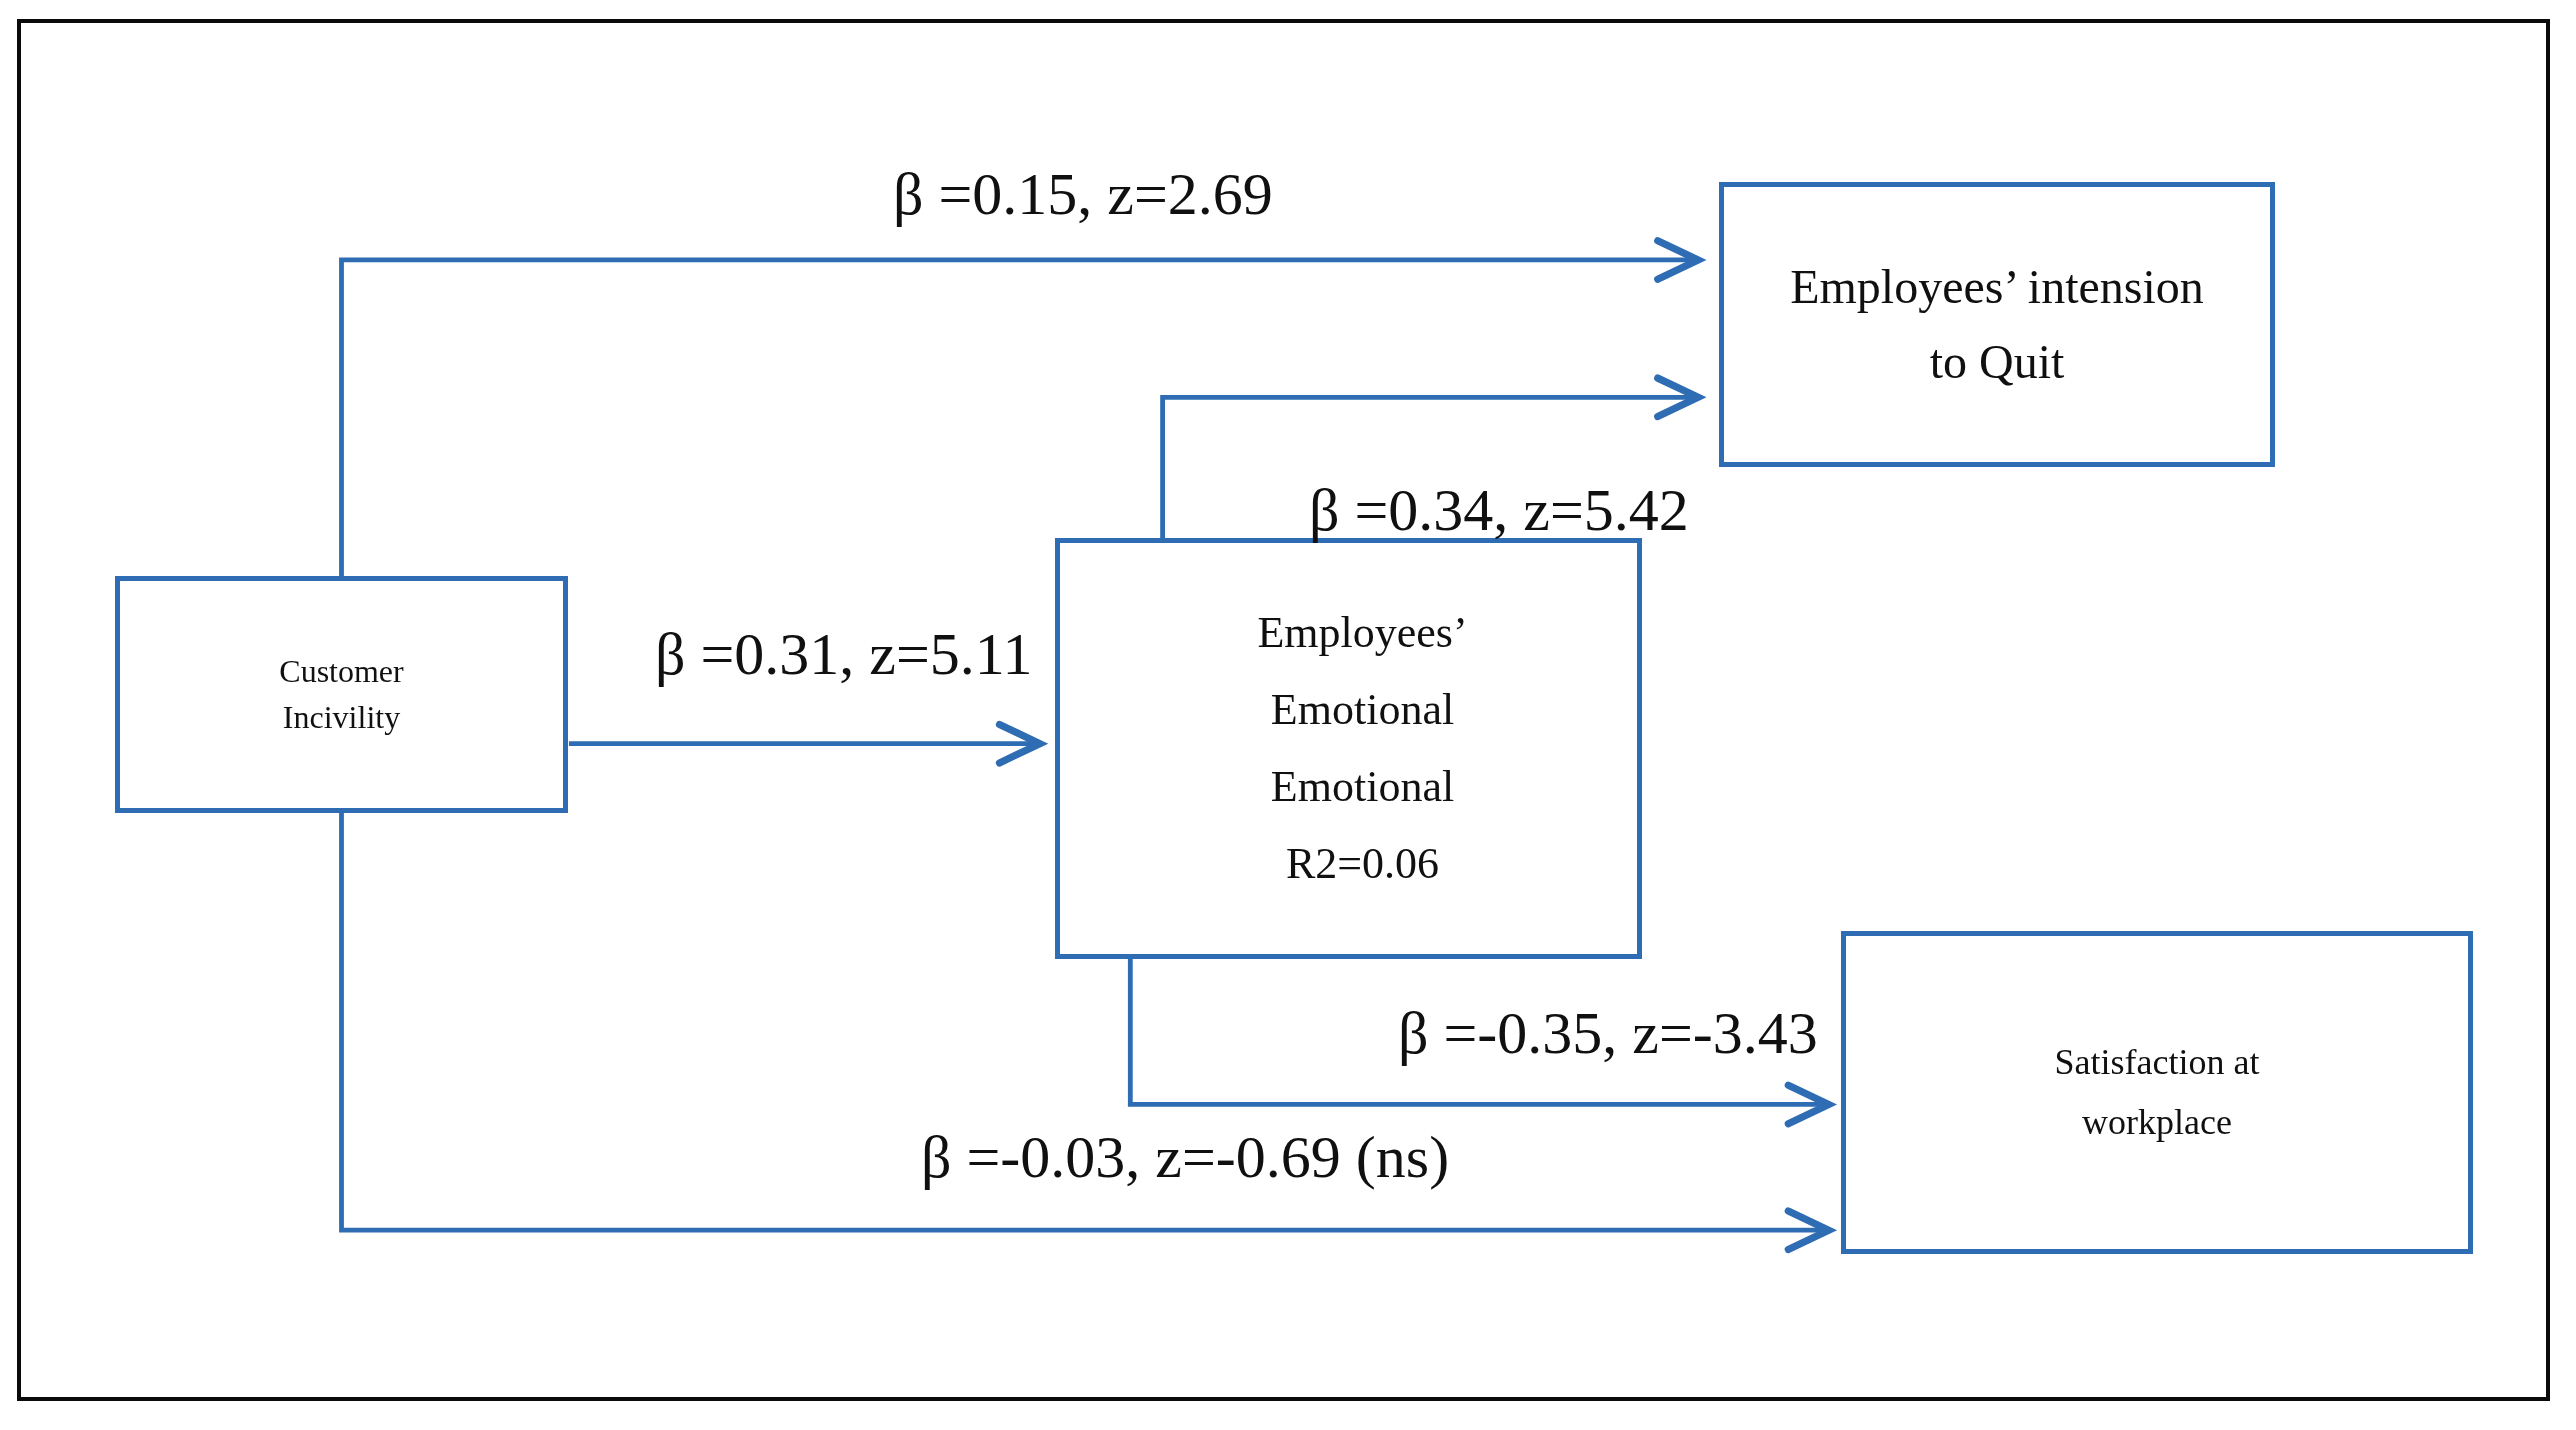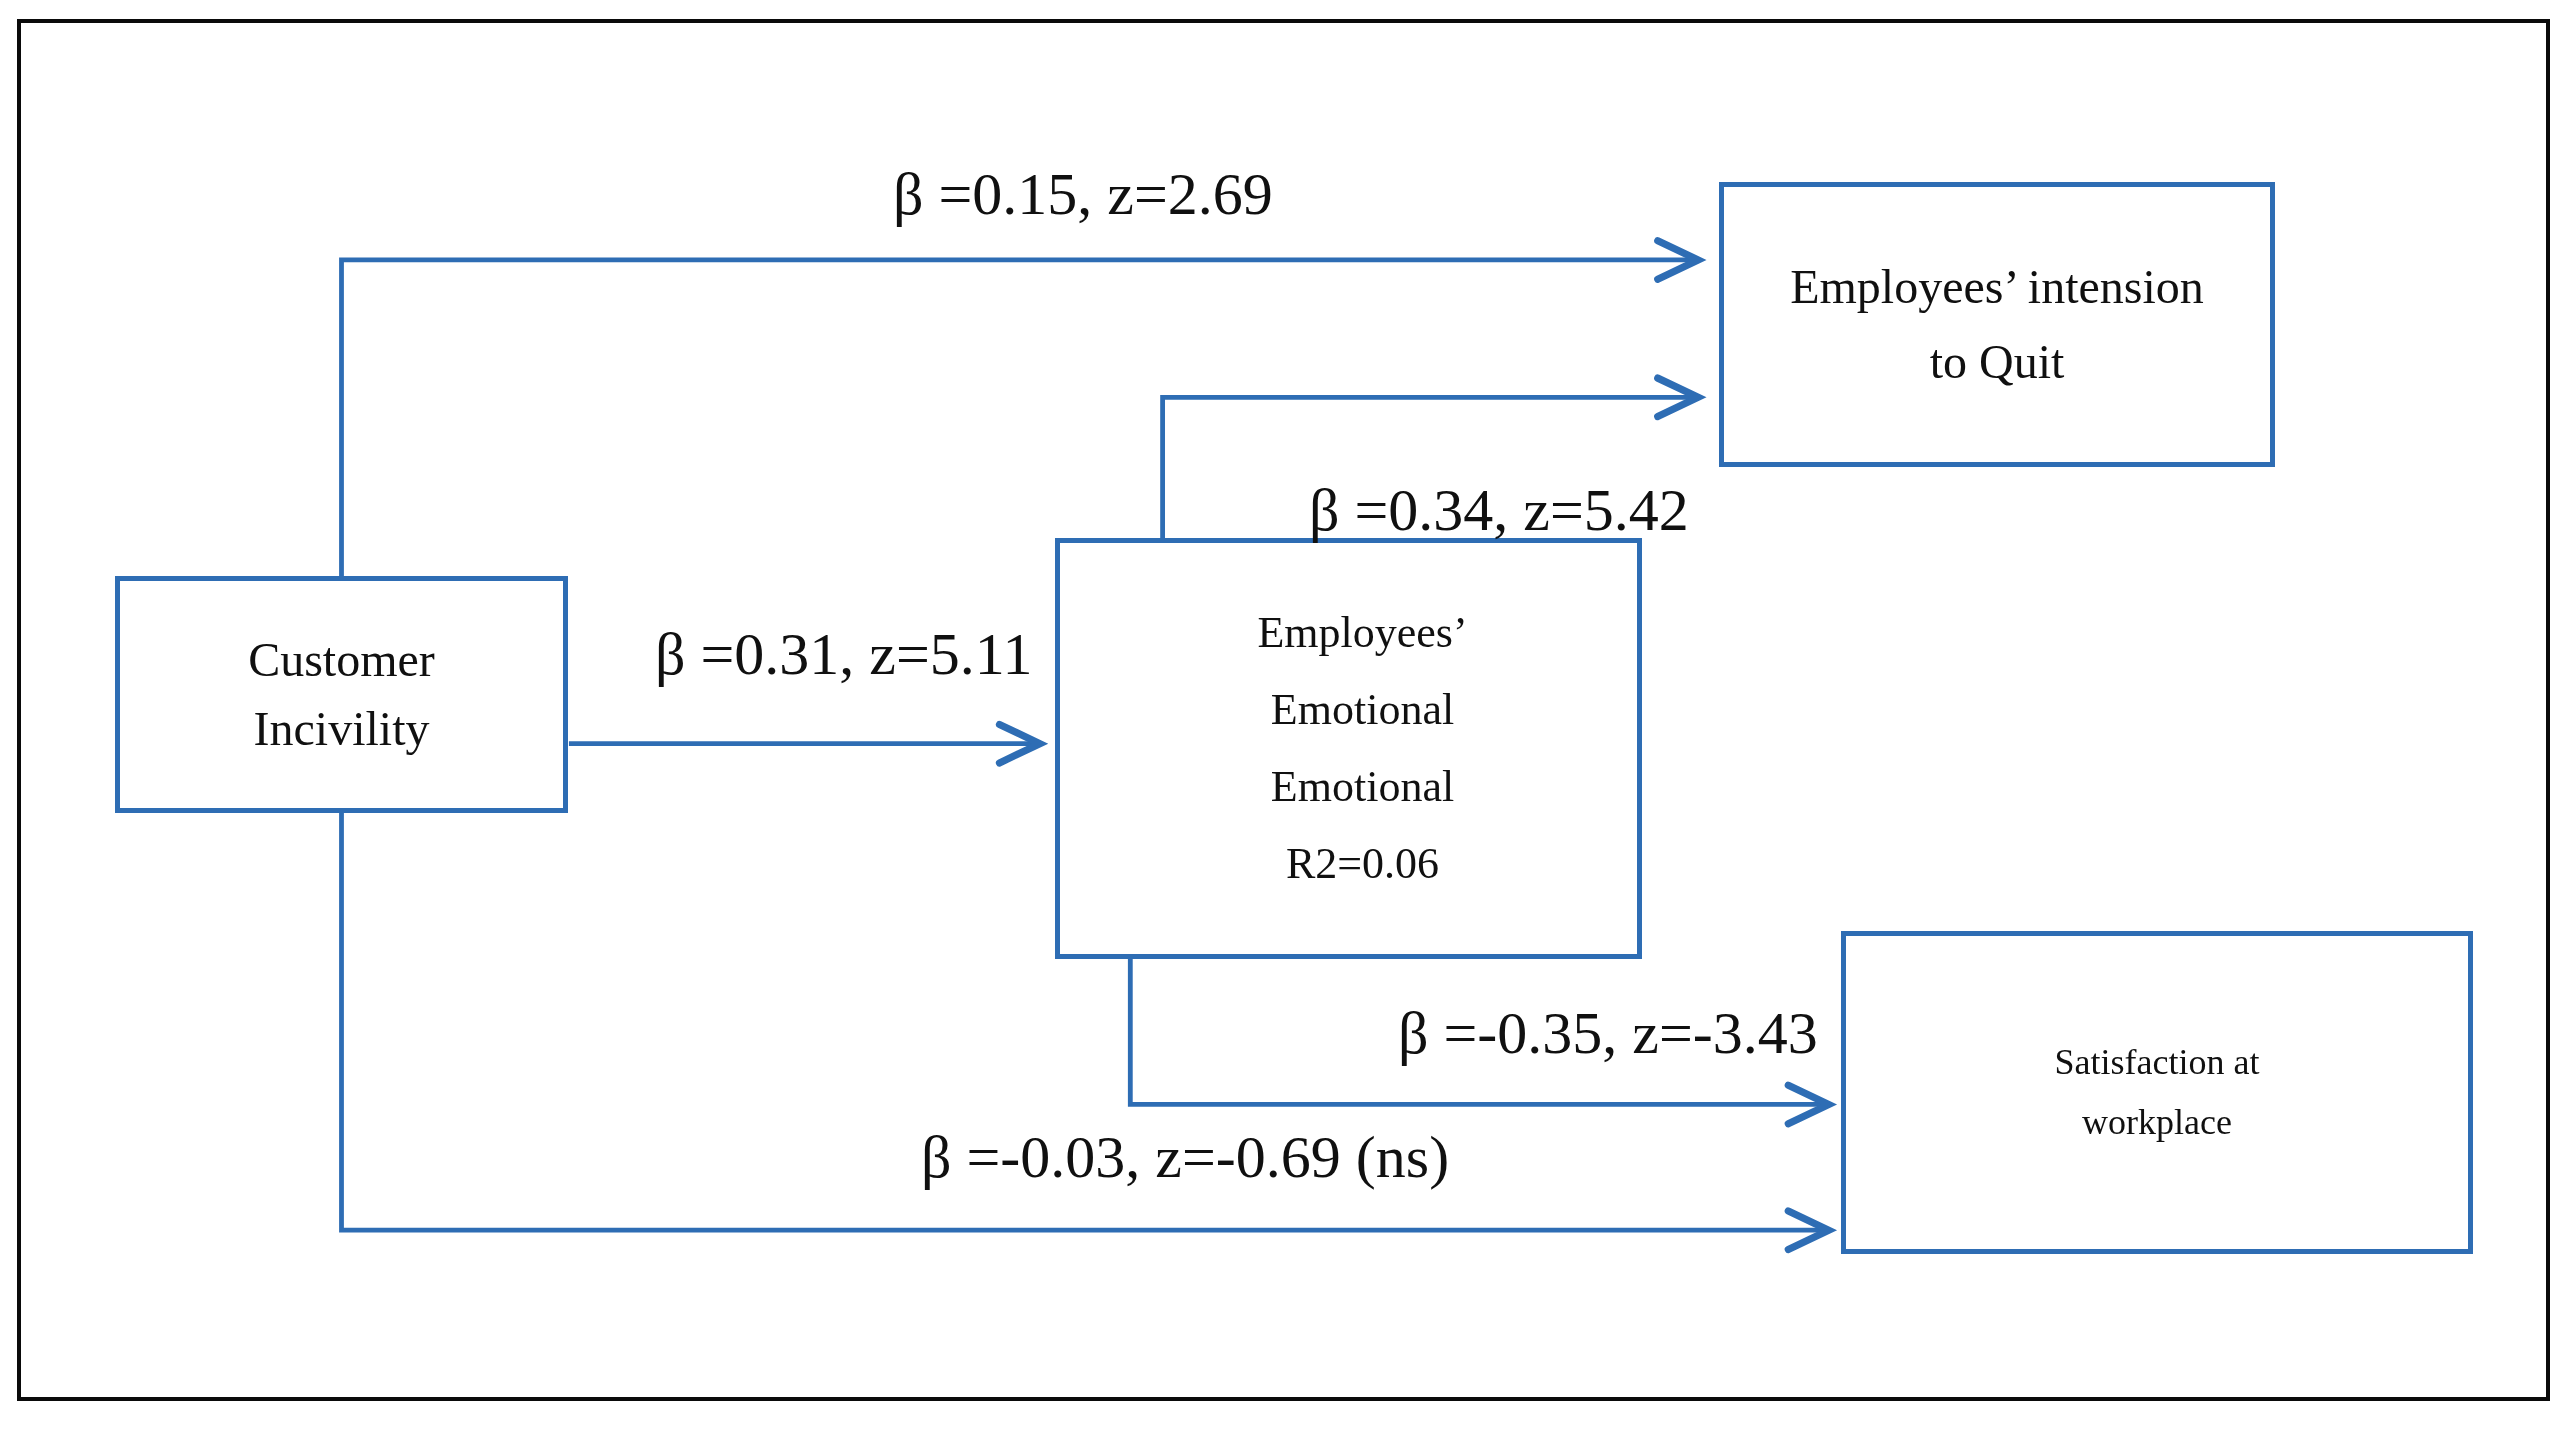--- a/index.html
+++ b/index.html
@@ -52,21 +52,21 @@
   }
   .node-line {
     display: block;
     white-space: nowrap;
   }
   #box-customer-incivility {
     left: 115px;
     top: 576px;
     width: 453px;
     height: 237px;
-    font-size: 48px;
+    font-size: 32px;
     line-height: 1.42;
   }
   #box-emotional-exhaustion {
     left: 1055px;
     top: 538px;
     width: 587px;
     height: 421px;
     font-size: 44px;
     line-height: 1.0;
     padding-left: 28px;

